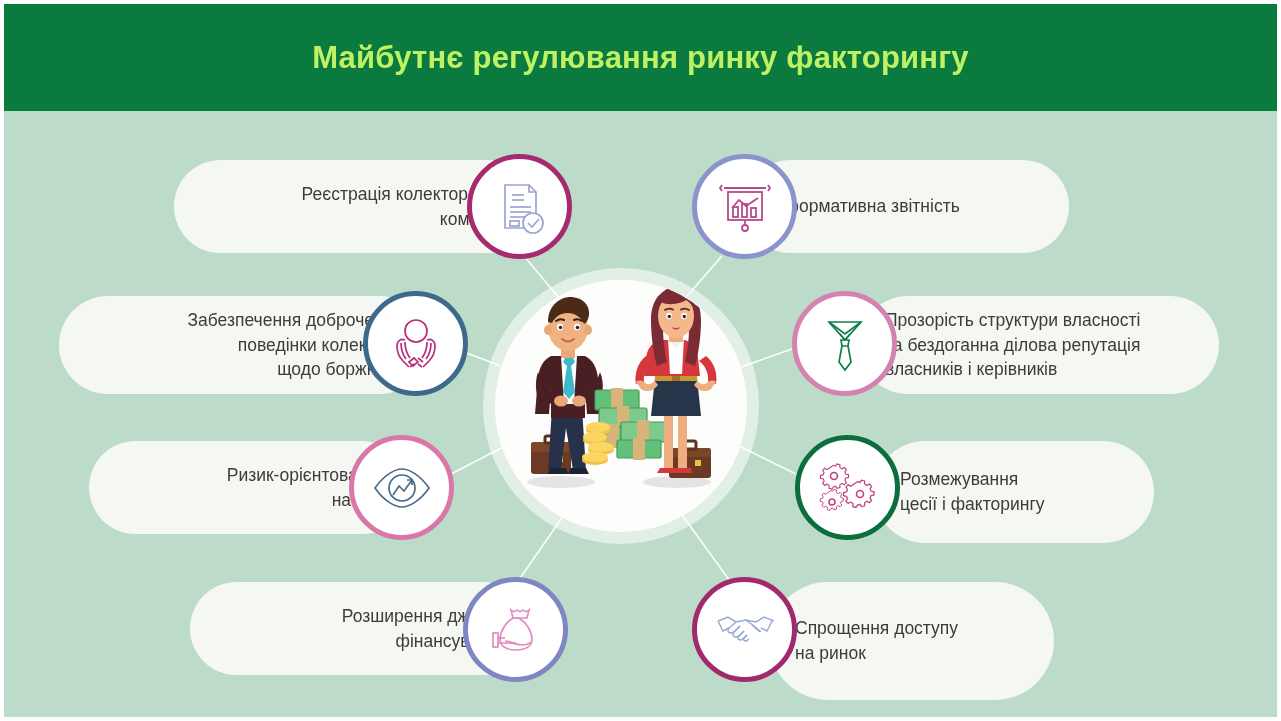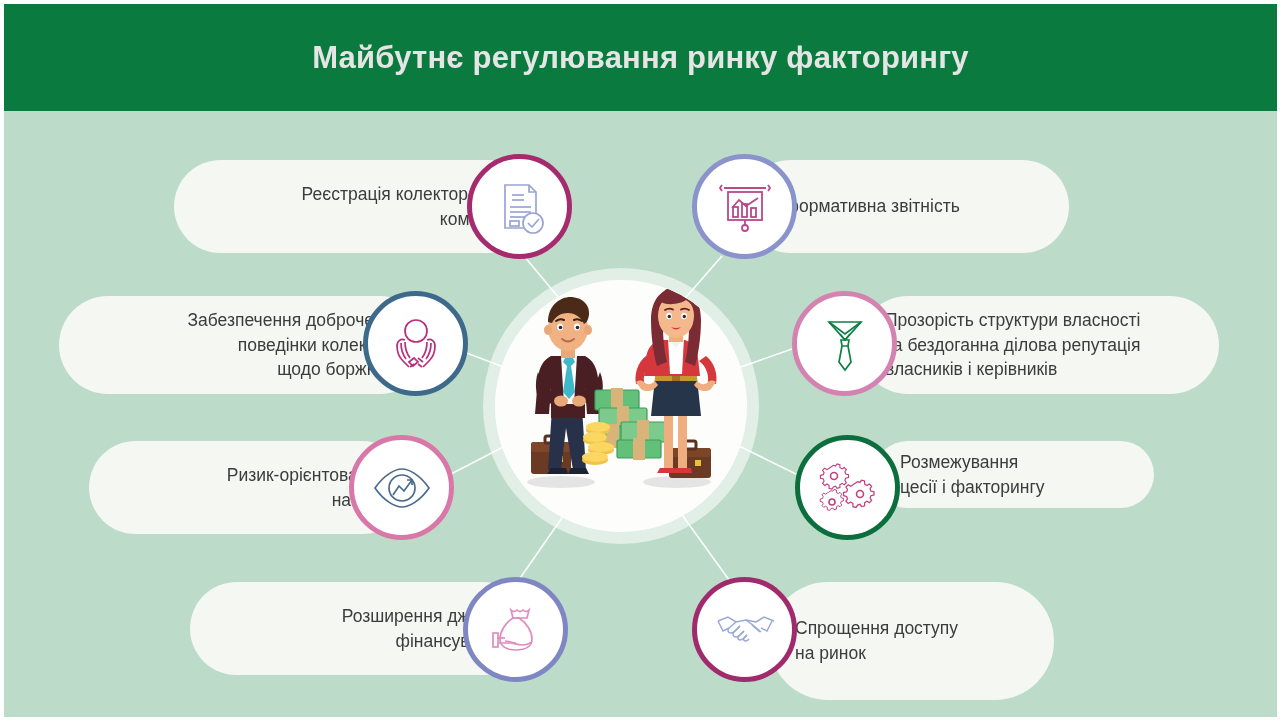--- a/index.html
+++ b/index.html
@@ -34,21 +34,21 @@
     left: 0;
     top: 0;
     width: 1273px;
     height: 107px;
     background: #0b7a3e;
     display: flex;
     align-items: center;
     justify-content: center;
   }
   #header-title {
-    color: #e5e5e5;
+    color: #bef264;
     font-size: 31px;
     font-weight: bold;
     letter-spacing: 0.2px;
     text-align: left;
     font-family: "Liberation Sans", sans-serif;
     white-space: nowrap;
   }
 
   
   #lines {
@@ -384,21 +384,21 @@
             <path d="M4 24 c9 -13 20 -19 27 -19 c7 0 18 6 27 19 c-9 13 -20 19 -27 19 c-7 0 -18 -6 -27 -19 z"></path>
             <circle cx="31" cy="24" r="13"></circle>
             <polyline points="22,31 28,22 33,27 41,16"></polyline>
             <path d="M36 16 h5 v5"></path>
           </g>
         </svg>
       </div>
     </div>
 
     <div class="item">
-      <div class="pill right" style="left:870px; top:437px; width:280px; height:67px;">
+      <div class="pill right" style="left:870px; top:437px; width:280px; height:102px;">
         <div class="pill-text">Розмежування
 цесії і факторингу</div>
       </div>
       <div class="badge" style="left:791px; top:431px; width:105px; height:105px; border:5px solid #0b6e3c;">
         <svg width="62" height="58" viewBox="0 0 62 58">
           <g stroke="#c1407f" stroke-width="1.6" fill="none">
             <path d="M20 6 l3 1 l2 -3 l4 1 l0 4 l3 2 l3 -2 l3 3 l-2 3 l1 3 l4 1 l0 4 l-4 1 l-1 3 l2 3 l-3 3 l-3 -2 l-3 2 l0 4 l-4 1 l-2 -3 l-3 1 l-2 3 l-4 -1 l0 -4 l-3 -2 l-3 2 l-3 -3 l2 -3 l-1 -3 l-4 -1 l0 -4 l4 -1 l1 -3 l-2 -3 l3 -3 l3 2 l3 -2 z" transform="translate(2,2) scale(0.72)"></path>
             <circle cx="17" cy="17" r="3.5"></circle>
             <path d="M20 6 l3 1 l2 -3 l4 1 l0 4 l3 2 l3 -2 l3 3 l-2 3 l1 3 l4 1 l0 4 l-4 1 l-1 3 l2 3 l-3 3 l-3 -2 l-3 2 l0 4 l-4 1 l-2 -3 l-3 1 l-2 3 l-4 -1 l0 -4 l-3 -2 l-3 2 l-3 -3 l2 -3 l-1 -3 l-4 -1 l0 -4 l4 -1 l1 -3 l-2 -3 l3 -3 l3 2 l3 -2 z" transform="translate(25,18) scale(0.78)"></path>
             <circle cx="43" cy="35" r="3.5"></circle>

